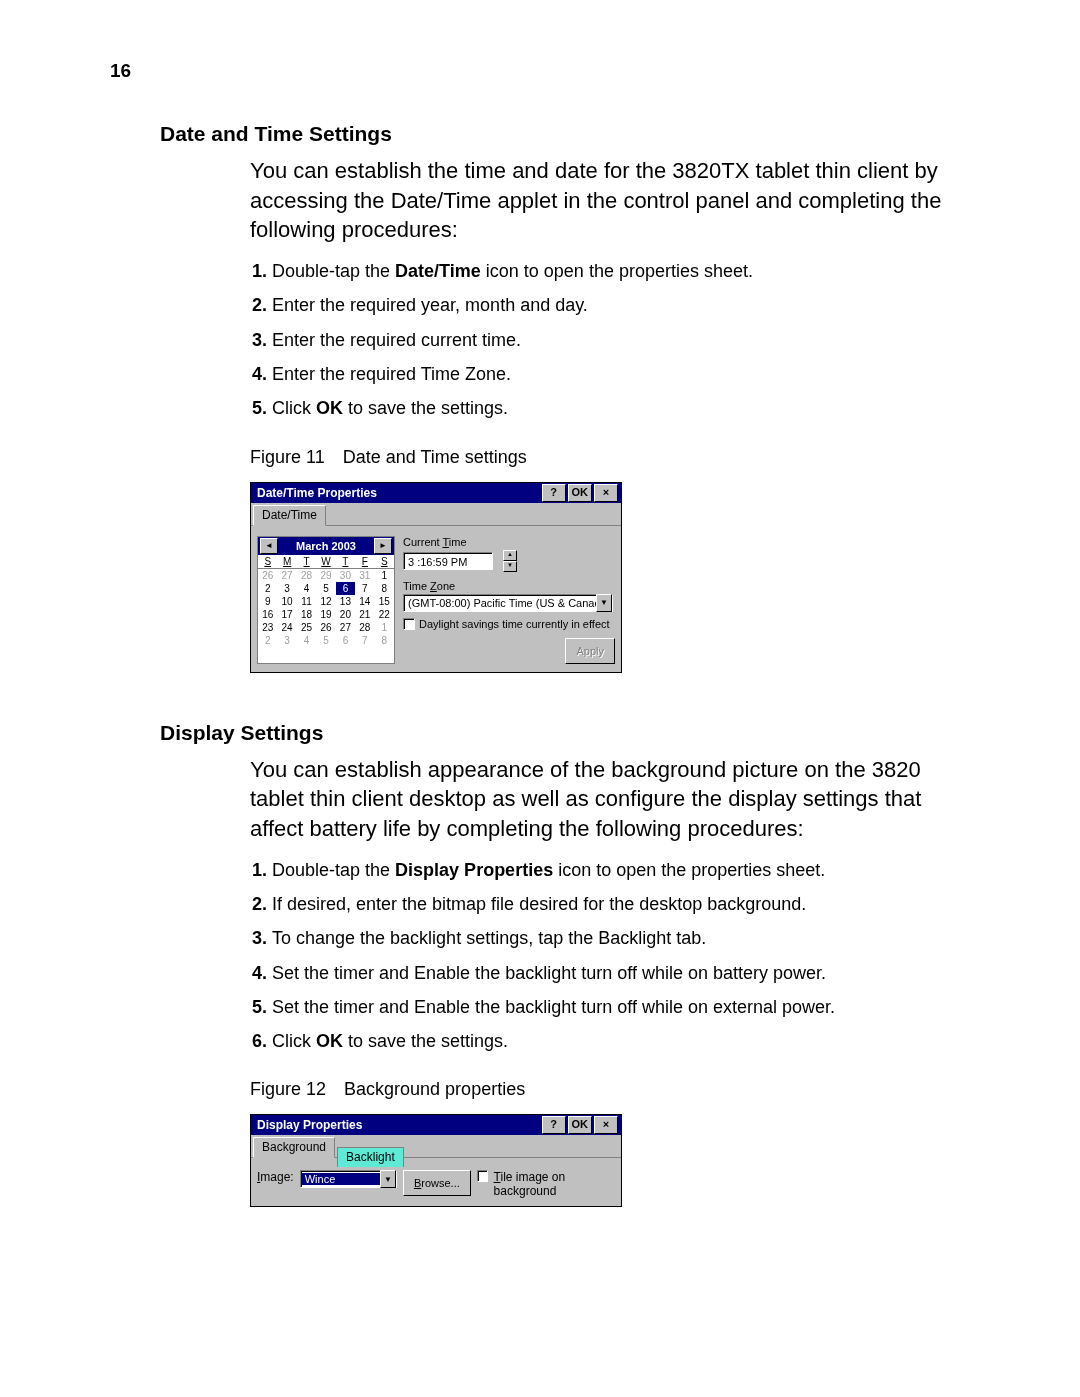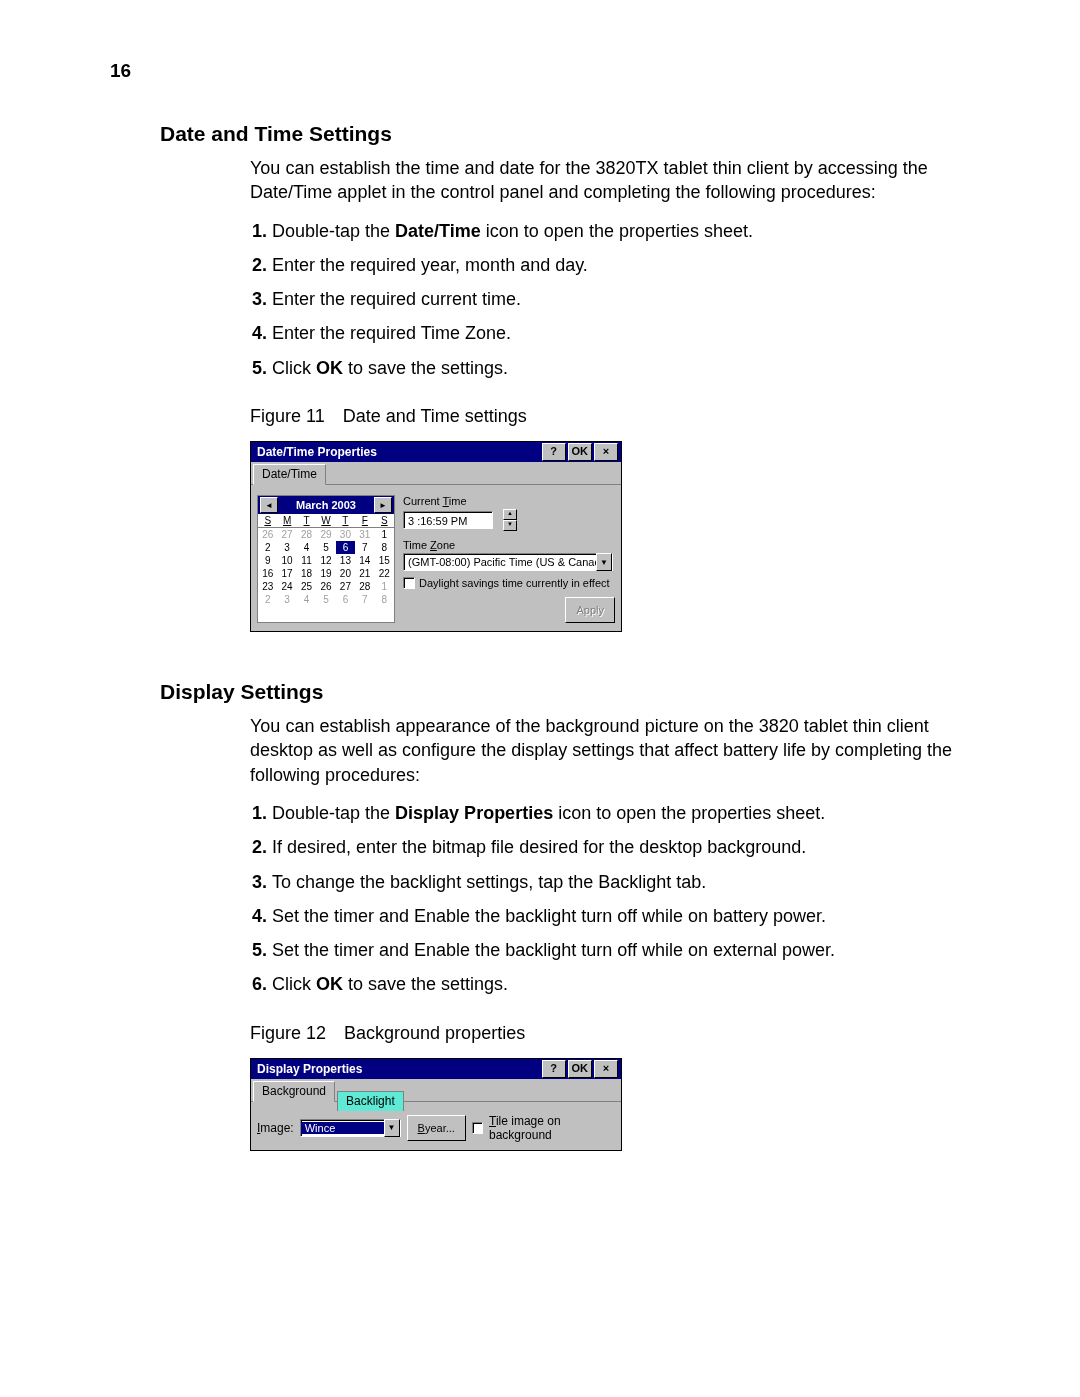--- a/index.html
+++ b/index.html
@@ -24,21 +24,21 @@
   }
   .section-heading {
     font-weight: bold;
     font-size: 21px;
     margin: 10px 0 10px 50px;
   }
   .indent {
     margin-left: 140px;
   }
   .para {
-    font-size: 18px;
+    font-size: 22px;
     line-height: 1.35;
     margin: 6px 0 14px 0;
   }
   ol.steps {
     font-size: 18px;
     line-height: 1.35;
     padding-left: 22px;
     margin: 8px 0 18px 0;
   }
   ol.steps li {
@@ -260,21 +260,21 @@
     letter-spacing: 2px;
     line-height: 1;
   }
   .dp-preview .squares {
     display:flex; gap:14px; margin-top:4px;
   }
   .dp-preview .squares div {
     width: 8px; height: 10px; background:#888;
   }
   .dp-row {
-    display:flex; align-items:center; gap:6px;
+    display:flex; align-items:flex-start; gap:6px;
     margin-top:8px;
     font-size:12px;
   }
   .dp-row .ul { text-decoration: underline; }
   .ce-select.sel-hl .val { background:#000080; color:#fff; }
 </style>
 </head>
 <body>
 
 <div class="page">
@@ -454,21 +454,21 @@
       <div class="ce-body">
         <div class="dp-row">
           <div>
             <span class="ul">I</span><span>mage:</span>
           </div>
           <div class="ce-select sel-hl" style="width:110px">
             <div class="val">Wince</div>
             <div class="dd">▼</div>
           </div>
           <div class="ce-btn">
-            <span class="ul">B</span><span>year...</span>
+            <span class="ul">B</span><span>rowse...</span>
           </div>
           <div class="ce-checkbox"></div>
           <div>
             <span class="ul">T</span><span>ile image on background</span>
           </div>
         </div>
       </div>
     </div>
   </div>
 </div>

